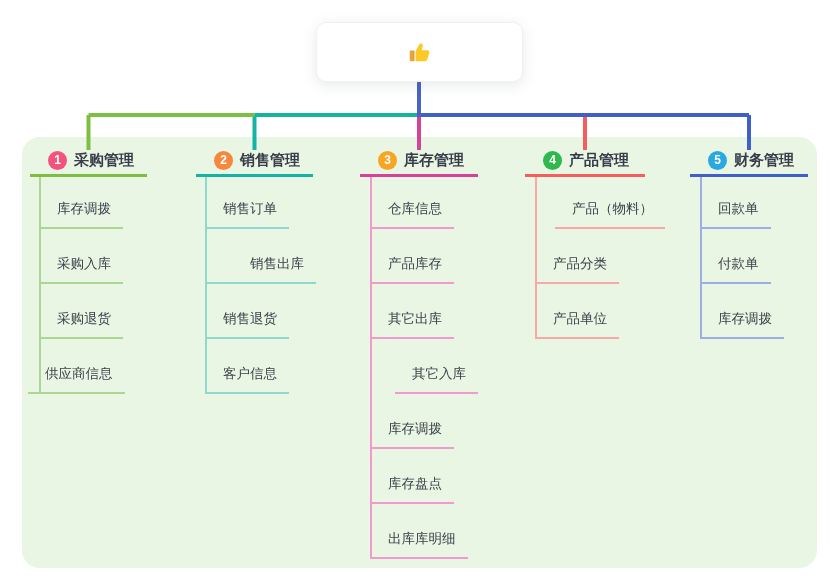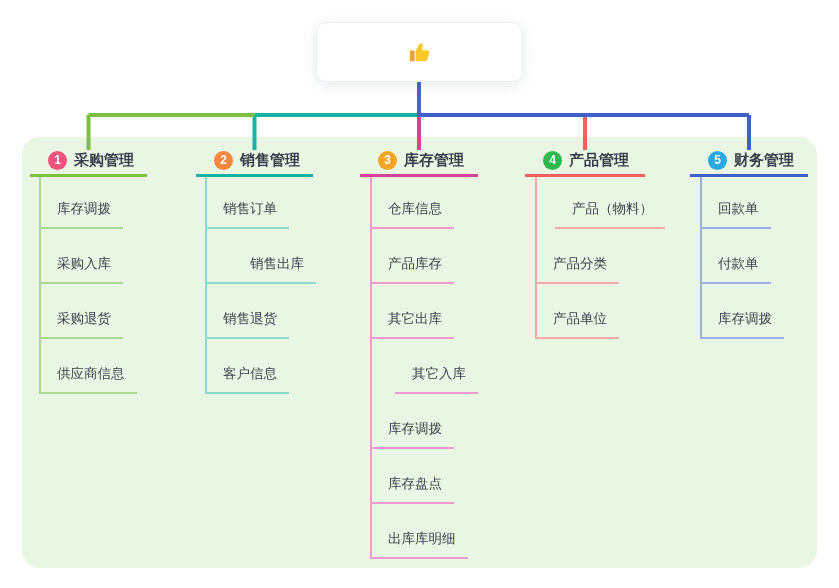--- a/index.html
+++ b/index.html
@@ -63,21 +63,21 @@
   </div>
 
   <div id="branches">
       <div class="branch-header" style="left: 30px; width: 117px; border-bottom-color: rgb(124, 191, 67);">
         <span class="badge" style="background: rgb(242, 84, 125);">1</span>
         <span class="branch-label">采购管理</span>
       </div>
       <div class="child-item" style="left: 40px; top: 199px; border-bottom-color: rgb(171, 214, 148);">库存调拨</div>
       <div class="child-item" style="left: 40px; top: 254px; border-bottom-color: rgb(171, 214, 148);">采购入库</div>
       <div class="child-item" style="left: 40px; top: 309px; border-bottom-color: rgb(171, 214, 148);">采购退货</div>
-      <div class="child-item" style="left: 40px; top: 364px; border-bottom-color: rgb(171, 214, 148); text-align: center;">供应商信息</div>
+      <div class="child-item" style="left: 28px; top: 364px; border-bottom-color: rgb(171, 214, 148); text-align: center;">供应商信息</div>
       <div class="branch-header" style="left: 196px; width: 117px; border-bottom-color: rgb(21, 179, 164);">
         <span class="badge" style="background: rgb(247, 135, 60);">2</span>
         <span class="branch-label">销售管理</span>
       </div>
       <div class="child-item" style="left: 206px; top: 199px; border-bottom-color: rgb(143, 216, 205);">销售订单</div>
       <div class="child-item" style="left: 206px; top: 254px; border-bottom-color: rgb(143, 216, 205); padding-left: 44px;">销售出库</div>
       <div class="child-item" style="left: 206px; top: 309px; border-bottom-color: rgb(143, 216, 205);">销售退货</div>
       <div class="child-item" style="left: 206px; top: 364px; border-bottom-color: rgb(143, 216, 205);">客户信息</div>
       <div class="branch-header" style="left: 360px; width: 118px; border-bottom-color: rgb(213, 67, 152);">
         <span class="badge" style="background: rgb(246, 166, 35);">3</span>

